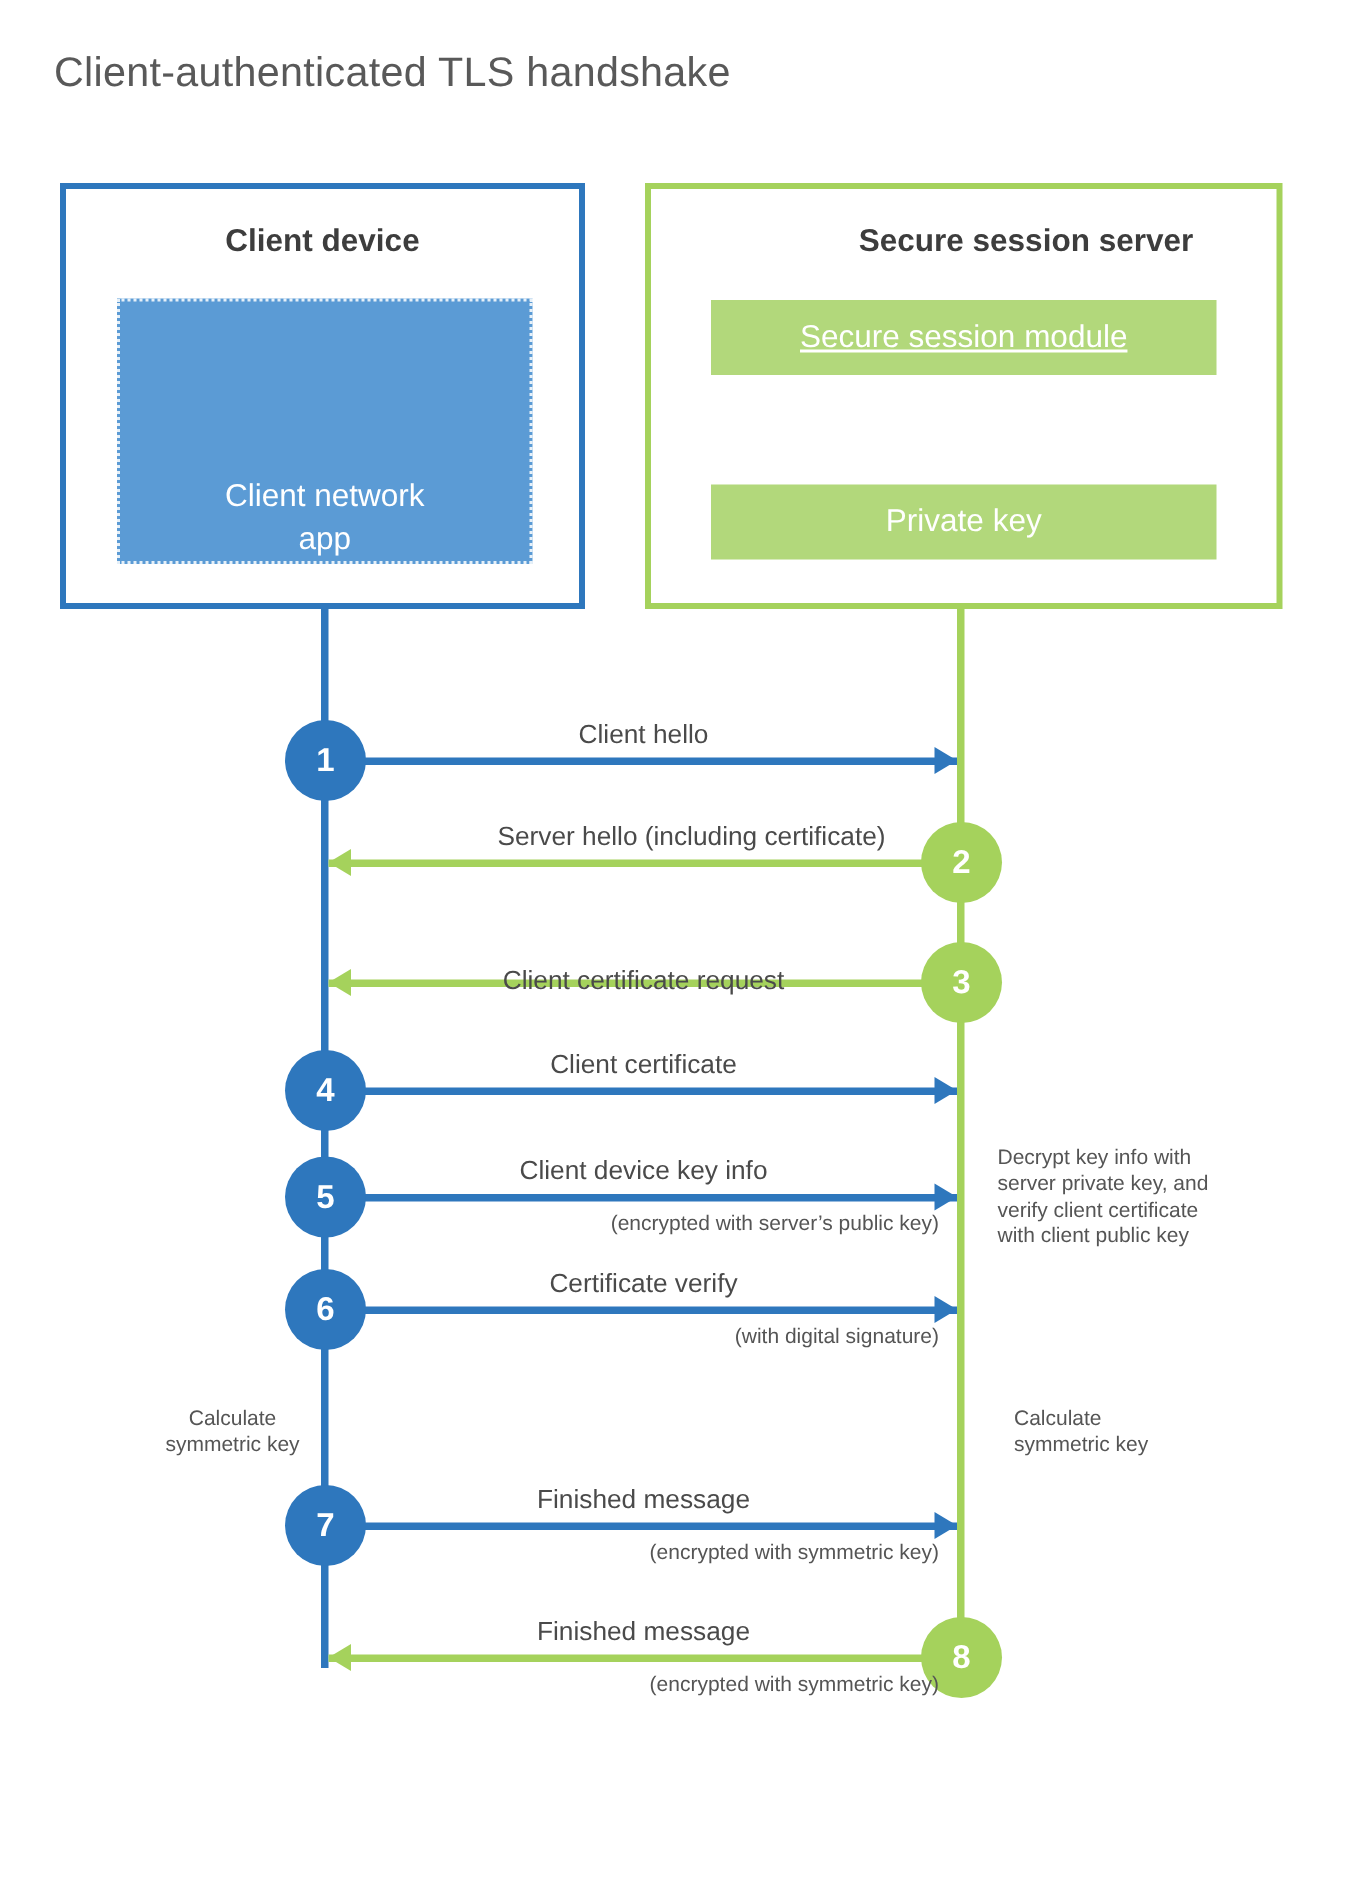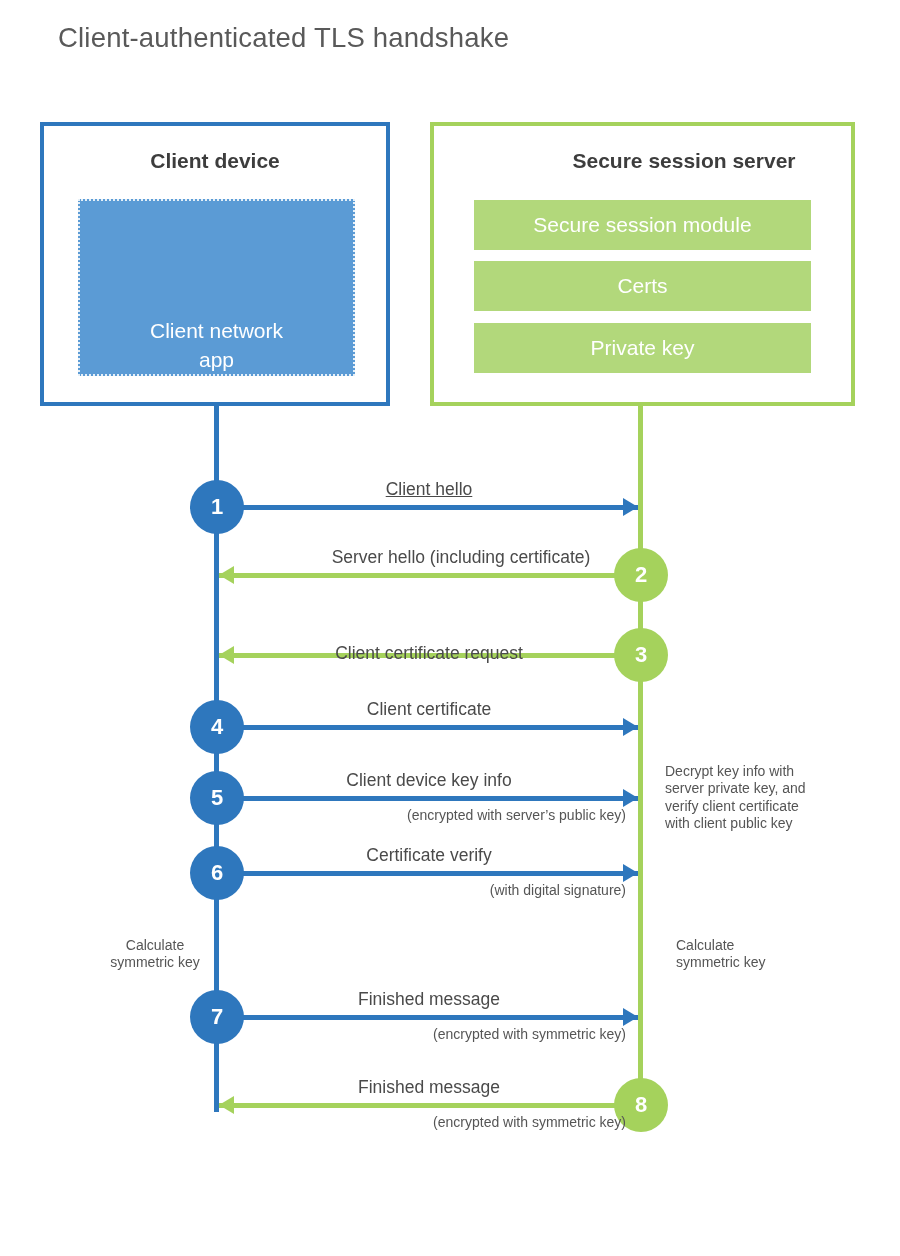--- a/index.html
+++ b/index.html
@@ -1,22 +1,22 @@
 <!DOCTYPE html>
 <html style="--blue: #2e77bd; --blue_fill: #5b9bd5; --green: #a5d25c; --green_fill: #b2d87b; --heading: #3d3d3d; --label: #4a4a4a; --muted: #555555; --title: #595959;"><head>
 <meta charset="utf-8">
 <style>
   html,body { margin:0; padding:0; background:#ffffff; }
   #canvas {
     position:relative; width:900px; height:1256px; background:#ffffff;
     font-family:"Liberation Sans","DejaVu Sans",sans-serif; overflow:hidden;
   }
   .page-title {
-    position:absolute; left:36px; top:22px;
-    font-size:27.5px; font-weight:300; color:var(--title,#595959); letter-spacing:0.2px;margin-left:22px;
+    position:absolute; left:36px; top:32px;
+    font-size:27.5px; font-weight:300; color:var(--title,#595959); letter-spacing:0.2px;
   }
   
   .actor-box { position:absolute; top:122px; height:284px; background:#fff; box-sizing:border-box; border:4px solid; }
   .client-box { left:40px; width:350px; border-color:var(--blue,#2e77bd); }
   .server-box { left:430px; width:425px; border-color:var(--green,#a5d25c); }
   .actor-title {
     position:absolute; top:149px; text-align:center;
     font-size:21px; font-weight:700; color:var(--heading,#3d3d3d);
   }
   .client-title { left:40px; width:350px; }
@@ -71,32 +71,31 @@
 
   <div class="actor-box client-box"></div>
   <div class="actor-title client-title">Client device</div>
   <div class="app-box">
     <span>Client network
 app</span>
   </div>
 
   <div class="actor-box server-box"></div>
   <div class="actor-title server-title">Secure session server</div>
-  <div class="module-bar" style="top:200px;">Secure session module</div>
-  <div class="module-bar" style="top:261px;">Certs</div>
+  <div class="module-bar" style="top:200px;text-decoration:underline;">Secure session module</div>
   <div class="module-bar" style="top:323px;">Private key</div>
 
   <div class="lifeline lifeline-blue"></div>
   <div class="lifeline lifeline-green"></div>
 
   <div id="steps">
       <div class="msg-line" style="top: 505px; background: rgb(46, 119, 189);"></div>
       <div class="arrowhead right" style="top: 498px; border-left-color: rgb(46, 119, 189);"></div>
       <div class="step-circle" style="top: 480px; left: 190px; background: rgb(46, 119, 189);">1</div>
-      <div class="msg-label" style="top: 479px; text-decoration: underline;">Client hello</div>
+      <div class="msg-label" style="top: 479px;">Client hello</div>
       <div class="msg-line" style="top: 573px; background: rgb(165, 210, 92);"></div>
       <div class="arrowhead left" style="top: 566px; border-right-color: rgb(165, 210, 92);"></div>
       <div class="step-circle" style="top: 548px; left: 614px; background: rgb(165, 210, 92);">2</div>
       <div class="msg-label" style="top: 547px; padding-left: 32px;">Server hello (including certificate)</div>
       <div class="msg-line" style="top: 653px; background: rgb(165, 210, 92);"></div>
       <div class="arrowhead left" style="top: 646px; border-right-color: rgb(165, 210, 92);"></div>
       <div class="step-circle" style="top: 628px; left: 614px; background: rgb(165, 210, 92);">3</div>
       <div class="msg-label" style="top: 627px; margin-top: 16px;">Client certificate request</div>
       <div class="msg-line" style="top: 725px; background: rgb(46, 119, 189);"></div>
       <div class="arrowhead right" style="top: 718px; border-left-color: rgb(46, 119, 189);"></div>

